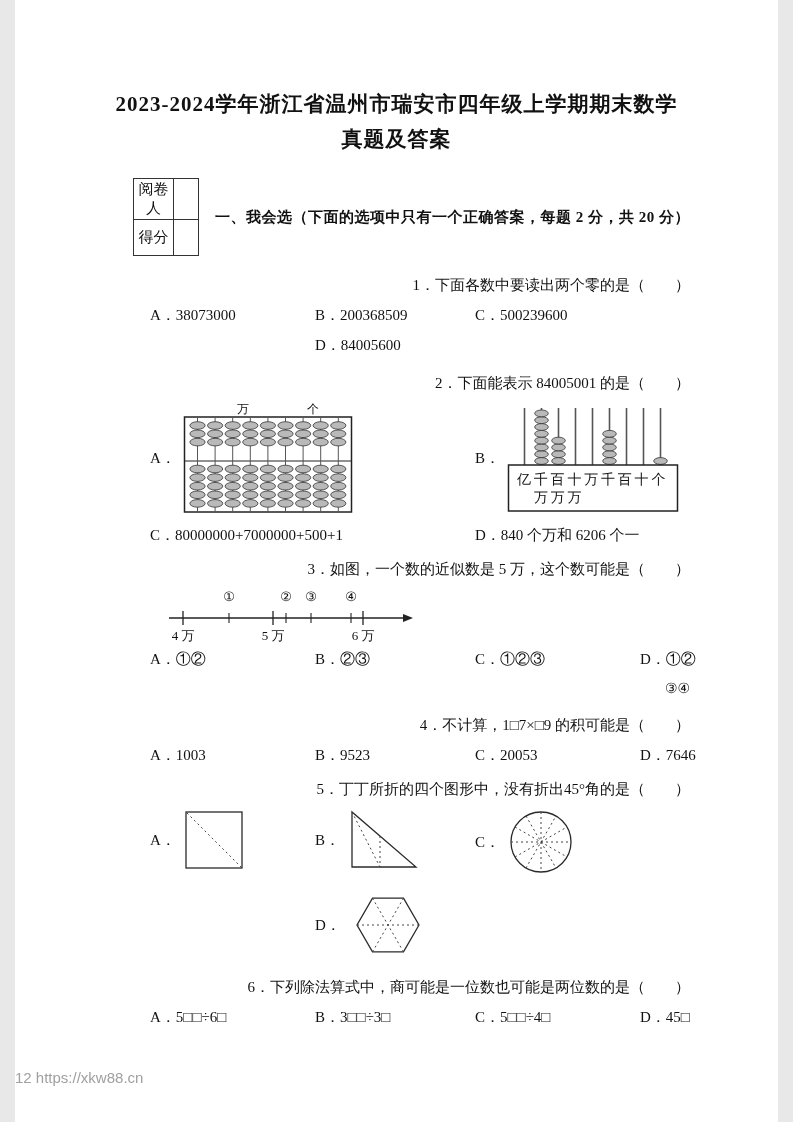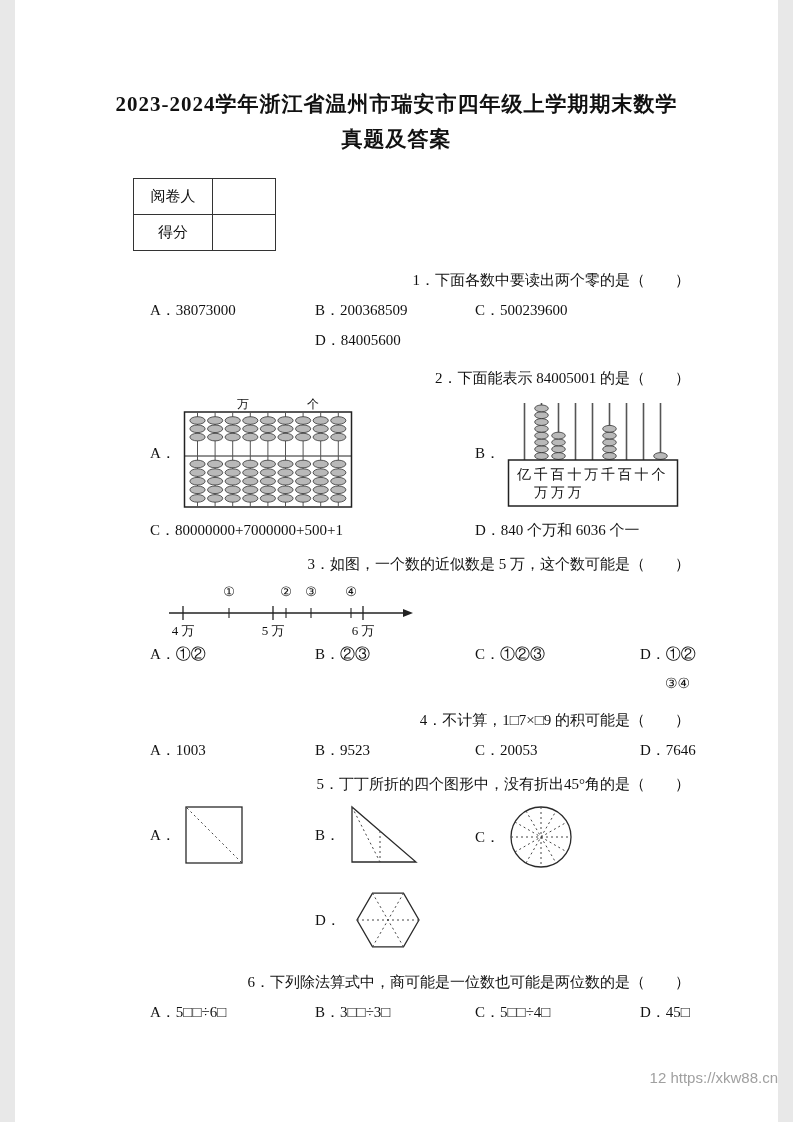--- a/index.html
+++ b/index.html
@@ -28,22 +28,22 @@
   .fig-row-q5b{height:78px;}
   .fig-group{position:absolute;top:4px;display:flex;align-items:center;gap:7px;}
   .gx1{left:47px}.gx2{left:212px}.gx3{left:372px}
   .fig-label{font-size:15px;}
   .numline-wrap{margin-left:62px;height:60px;}
   .mt14{margin-top:14px}.mt8{margin-top:8px}.mt6{margin-top:6px}.mt4{margin-top:4px}
   .shape{fill:none;stroke:#2a2a2a;stroke-width:1.3;}
   .fold{fill:none;stroke:#444;stroke-width:1;stroke-dasharray:2 3;}
   svg text{font-family:"Liberation Serif","DejaVu Serif",serif;fill:#111;}
   .footer{
-    position:absolute;left:0;right:0;bottom:36px;text-align:right;color:#a0a0a0;
-    font-size:15px;font-family:"Liberation Sans","DejaVu Sans",sans-serif;padding-left:8px;
+    position:absolute;left:0;right:0;bottom:36px;text-align:left;color:#a0a0a0;
+    font-size:15px;font-family:"Liberation Sans","DejaVu Sans",sans-serif;
   }
 </style>
 </head>
 <body>
 
 <div class="page">
   <div class="content">
 
     <div class="title title1">2023-2024学年浙江省温州市瑞安市四年级上学期期末数学</div>
     <div class="title title2">真题及答案</div>
@@ -54,20 +54,21 @@
           <tr>
             <td class="gt-label">阅卷人</td>
             <td class="gt-value"></td>
           </tr>
           <tr>
             <td class="gt-label">得分</td>
             <td class="gt-value"></td>
           </tr>
         </tbody>
       </table>
+      <div class="section-header">一、我会选（下面的选项中只有一个正确答案，每题 2 分，共 20 分）</div>
     </div>
 
     <div class="stem mt14">1．下面各数中要读出两个零的是（　　）</div>
     <div class="opt-row">
       <span class="opt c1">A．38073000</span>
       <span class="opt c2">B．200368509</span>
       <span class="opt c3">C．500239600</span>
     </div>
     <div class="opt-row">
       <span class="opt c2">D．84005600</span>
@@ -196,21 +197,21 @@
             <line x1="153.5" y1="6" x2="153.5" y2="63" stroke="#555" stroke-width="1.6"></line>
             <ellipse cx="153.5" cy="59" rx="6.8" ry="3.4" fill="#b9b9b9" stroke="#333" stroke-width="0.8"></ellipse>
             <rect x="1.5" y="63" width="169" height="46" fill="none" stroke="#222" stroke-width="1.5"></rect>
             <text x="10" y="82" font-size="14" letter-spacing="2.8">亿千百十万千百十个</text>
             <text x="27" y="100" font-size="14" letter-spacing="2.8">万万万</text>
           </svg>
       </div>
     </div>
     <div class="opt-row">
       <span class="opt c1">C．80000000+7000000+500+1</span>
-      <span class="opt c3">D．840 个万和 6036 个一</span>
+      <span class="opt c3">D．840 个万和 6206 个一</span>
     </div>
 
     <div class="stem mt4">3．如图，一个数的近似数是 5 万，这个数可能是（　　）</div>
     <div class="numline-wrap">
       <svg id="number-line" width="250" height="58" viewBox="0 0 250 58">
           <line x1="4" y1="34" x2="238" y2="34" stroke="#222" stroke-width="1.4"></line>
           <polygon points="238,30 248,34 238,38" fill="#222"></polygon>
           <line x1="18" y1="27" x2="18" y2="41" stroke="#222" stroke-width="1.3"></line>
           <text x="18" y="56" font-size="13" text-anchor="middle">4 万</text>
           <line x1="108" y1="27" x2="108" y2="41" stroke="#222" stroke-width="1.3"></line>

